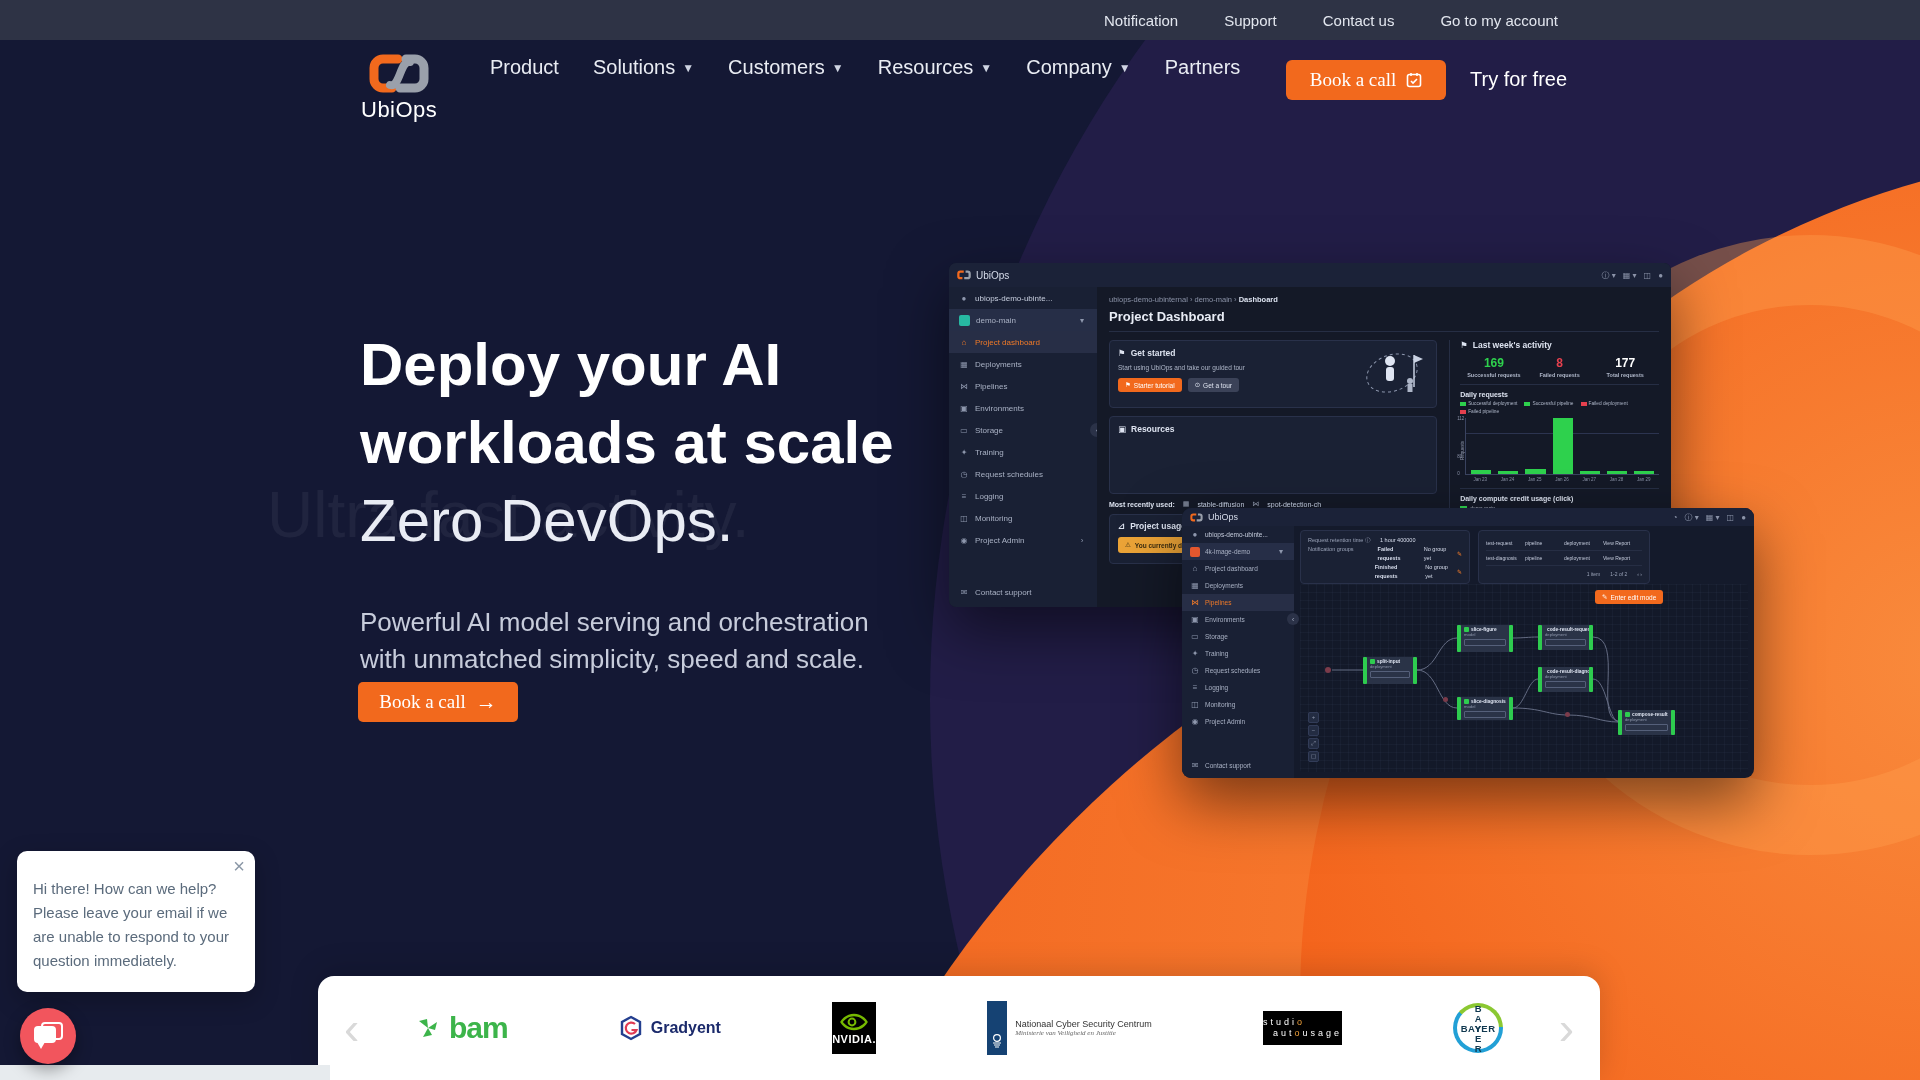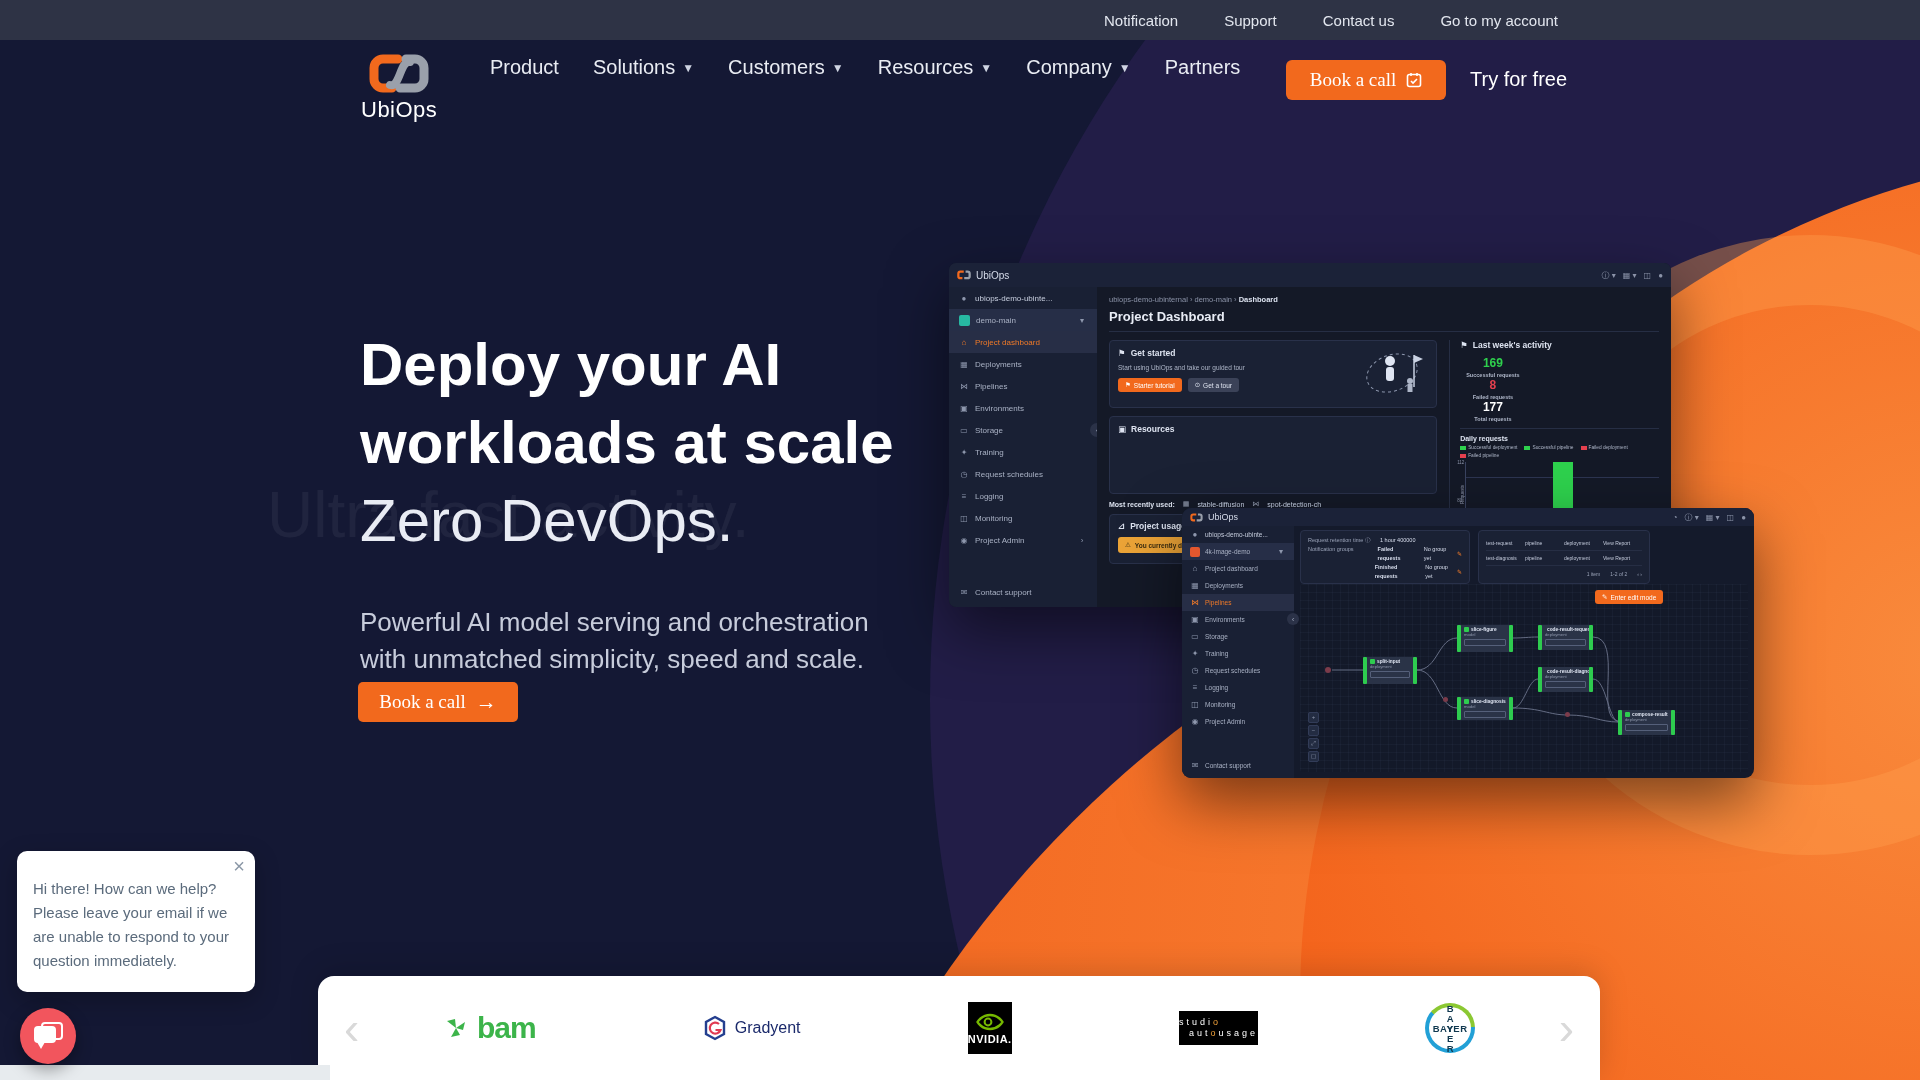--- a/index.html
+++ b/index.html
@@ -73,21 +73,21 @@
   .gs-illu{position:absolute;right:4px;top:2px;}
   .res{height:78px;padding:7px 8px;margin-bottom:6px;}
   .tiles{display:flex;gap:8px;margin-top:6px;}
   .tile{width:96px;border-radius:3px;overflow:hidden;text-align:center;}
   .tile-num{background:#505c72;color:#fff;font-size:13px;font-weight:700;padding:8px 0;}
   .tile-lab{background:#272f4a;color:#ccd4e6;font-size:6.5px;padding:4px 0;}
   .recent{display:flex;gap:8px;align-items:center;font-size:7px;color:#dde3f0;margin:4px 0 6px 0;}
   .recent a{color:#ccd6ea;text-decoration:underline;}
   .usage{height:50px;padding:6px 8px;}
   .warn{margin-top:6px;background:#eca437;color:#3a2c10;font-size:6.5px;border-radius:3px;padding:4px 7px;display:inline-flex;gap:4px;align-items:center;font-weight:700;}
-  .stats{display:flex;justify-content:center;margin-top:6px;flex-direction:column;}
+  .stats{display:flex;justify-content:center;margin-top:6px;}
   .stat{text-align:center;width:33%;}
   .stat-v{font-size:12px;font-weight:700;}
   .v-green{color:#2ed14d;} .v-red{color:#e5404e;} .v-white{color:#fff;}
   .stat-l{font-size:5.5px;color:#aeb6c8;margin-top:2px;font-weight:700;}
   .hr{border-top:1px solid #262e44;margin:6px 0;}
   .mc-t{font-size:7px;font-weight:700;color:#dde3f0;}
   .mc-legend{display:flex;flex-wrap:wrap;gap:3px 7px;margin-top:3px;}
   .mc-li{font-size:4.8px;color:#aeb6c8;display:flex;align-items:center;gap:2px;}
   .mc-li i{width:6px;height:4px;display:inline-block;}
   .mc-wrap{display:flex;margin-top:4px;}
@@ -133,21 +133,21 @@
   .cdot{position:absolute;width:6px;height:6px;border-radius:50%;background:#7b3b4a;}
   .ctool{position:absolute;left:8px;bottom:10px;display:flex;flex-direction:column;gap:2px;}
   .ctool div{width:9px;height:9px;background:#232c42;border:1px solid #323c58;border-radius:2px;color:#8d96ab;font-size:6px;line-height:8px;text-align:center;}
   
   .partners{position:absolute;left:318px;top:976px;width:1282px;height:104px;background:#fff;border-radius:16px 16px 0 0;z-index:4;
     display:flex;align-items:center;padding:0 26px;box-sizing:border-box;box-shadow:0 -6px 30px rgba(0,0,0,.15);}
   .p-arrow{font-size:46px;color:#d9d9d9;font-weight:300;cursor:pointer;line-height:1;user-select:none;}
   .logo-row{flex:1;display:flex;align-items:center;justify-content:space-around;}
   .logo{display:flex;align-items:center;gap:8px;}
   .bam-text{color:#3cb44a;font-size:30px;font-weight:700;letter-spacing:-1px;}
-  .grad-text{color:#1b2a6b;font-size:16px;font-weight:400;}
+  .grad-text{color:#1b2a6b;font-size:16px;font-weight:700;}
   .nv-box{width:44px;height:52px;background:#000;display:flex;flex-direction:column;align-items:center;justify-content:center;gap:1px;}
   .nv-text{color:#fff;font-size:11px;font-weight:700;letter-spacing:.5px;}
   .ncsc-bar{width:20px;height:54px;background:#154273;display:flex;align-items:flex-end;justify-content:center;padding-bottom:6px;box-sizing:border-box;}
   .ncsc-t1{font-size:9px;color:#333;}
   .ncsc-t2{font-size:7px;color:#666;font-style:italic;font-family:"Liberation Serif",serif;}
   .studio-box{background:#000;color:#fff;padding:6px 0;font-size:9px;letter-spacing:3px;line-height:11px;white-space:nowrap;}
   .studio-box .od{color:#f0a13a;}
   .bayer{position:relative;width:50px;height:50px;border-radius:50%;background:conic-gradient(from -50deg,#8bc832 0 38%,#22a0d6 38% 100%);}
   .bayer-inner{position:absolute;inset:4px;background:#fff;border-radius:50%;}
   .bayer-h{position:absolute;left:50%;top:50%;transform:translate(-50%,-50%);font-size:9.5px;font-weight:700;color:#10384f;letter-spacing:.5px;}
@@ -675,20 +675,32 @@
     </div>
     <div class="nv-box">
       <span>
         <svg width="32" height="20" viewBox="0 0 30 20">
             <path d="M15 3 C6.5 3 2.5 10 2.5 10 C2.5 10 6.5 17 15 17 C23.5 17 27.5 10 27.5 10 C27.5 10 23.5 3 15 3 Z" fill="none" stroke="#76b900" stroke-width="2.4"></path>
             <circle cx="13" cy="10" r="3.4" fill="none" stroke="#76b900" stroke-width="2"></circle>
           </svg>
       </span>
       <span class="nv-text">NVIDIA.</span>
     </div>
+    <div class="logo">
+      <div class="ncsc-bar">
+        <svg width="12" height="16" viewBox="0 0 12 16">
+            <circle cx="6" cy="5" r="3.4" fill="none" stroke="#fff" stroke-width="1.2"></circle>
+            <path d="M2 10 h8 M3 12 h6 M4 14 h4" stroke="#fff" stroke-width="1.2"></path>
+          </svg>
+      </div>
+      <div>
+        <div class="ncsc-t1">Nationaal Cyber Security Centrum</div>
+        <div class="ncsc-t2">Ministerie van Veiligheid en Justitie</div>
+      </div>
+    </div>
     <div class="studio-box">
       <div><span>studi</span><span class="od">o</span></div>
       <div style="padding-left:10px"><span>aut</span><span class="od">o</span><span>usage</span></div>
     </div>
     <div class="bayer">
       <div class="bayer-inner"></div>
       <span class="bayer-v">BAYER</span>
       <span class="bayer-h">BAYER</span>
     </div>
   </div>

